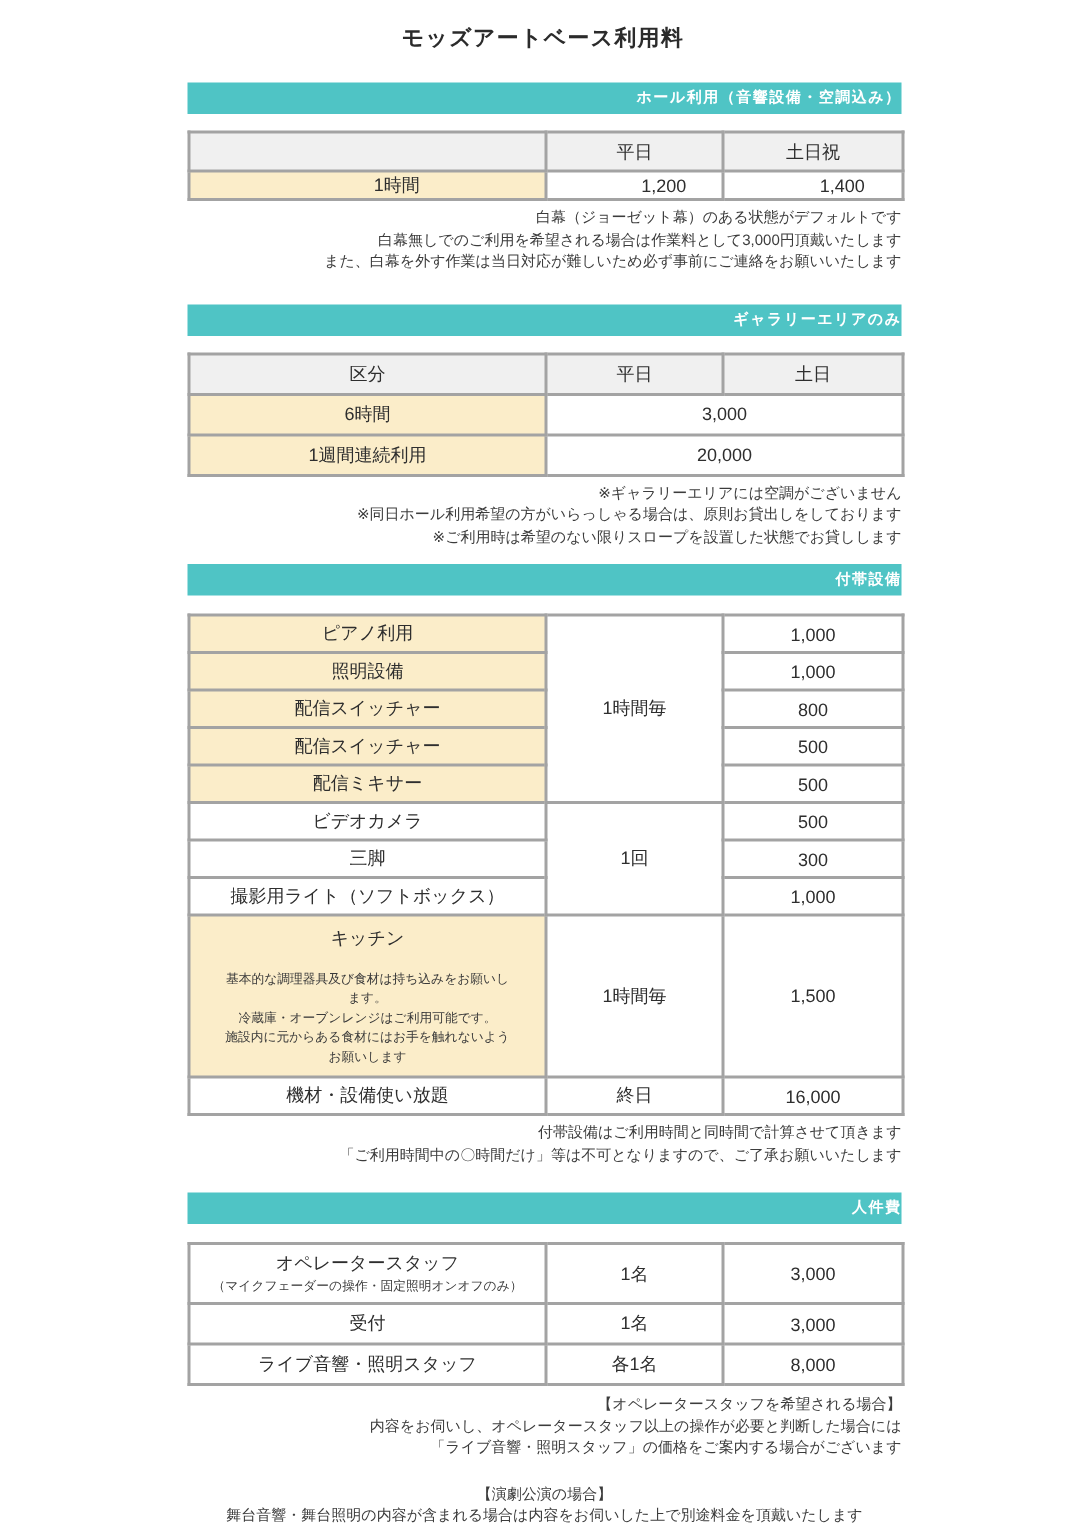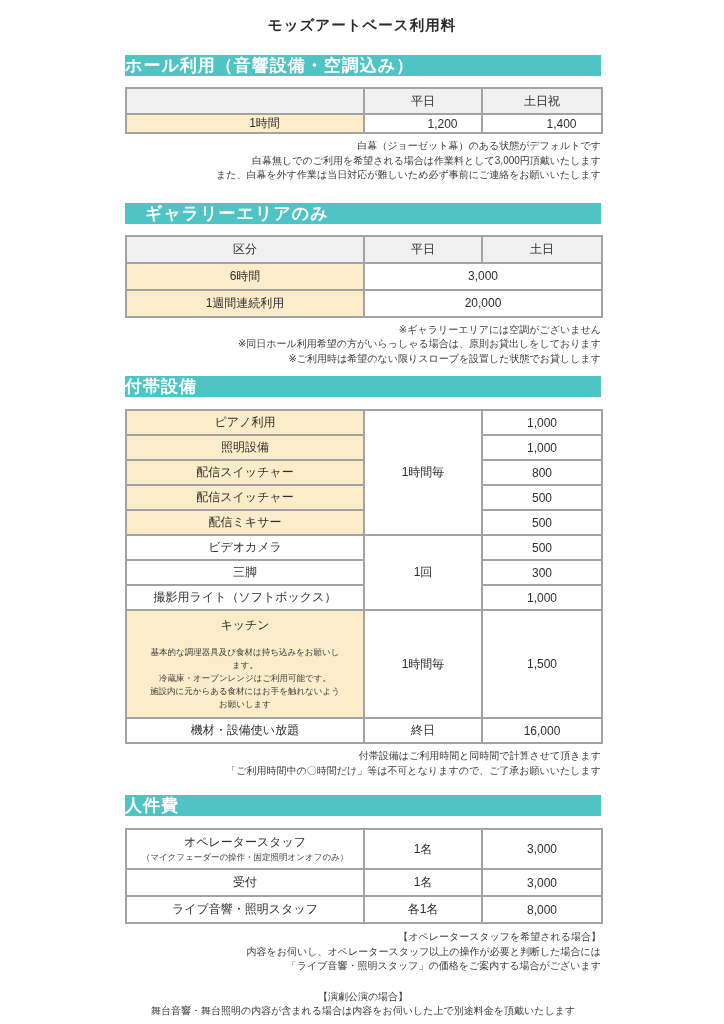--- a/index.html
+++ b/index.html
@@ -19,22 +19,22 @@
     letter-spacing: 1px;
     color: #2b2b2b;
   }
   .content { width: 476px; margin-left: 125px; }
   .section-bar {
     margin-top: 20px;
     height: 21px; line-height: 21px;
     background: #4fc4c5;
     color: #ffffff;
     font-weight: bold;
-    font-size: 17px;
-    text-align: left;
+    font-size: 10px;
+    text-align: right;
     letter-spacing: 1px;
   }
   table {
     border-collapse: collapse;
     width: 476px;
     table-layout: fixed;
     font-size: 12px;
     color: #2e2e2e;
   }
   td, th {

